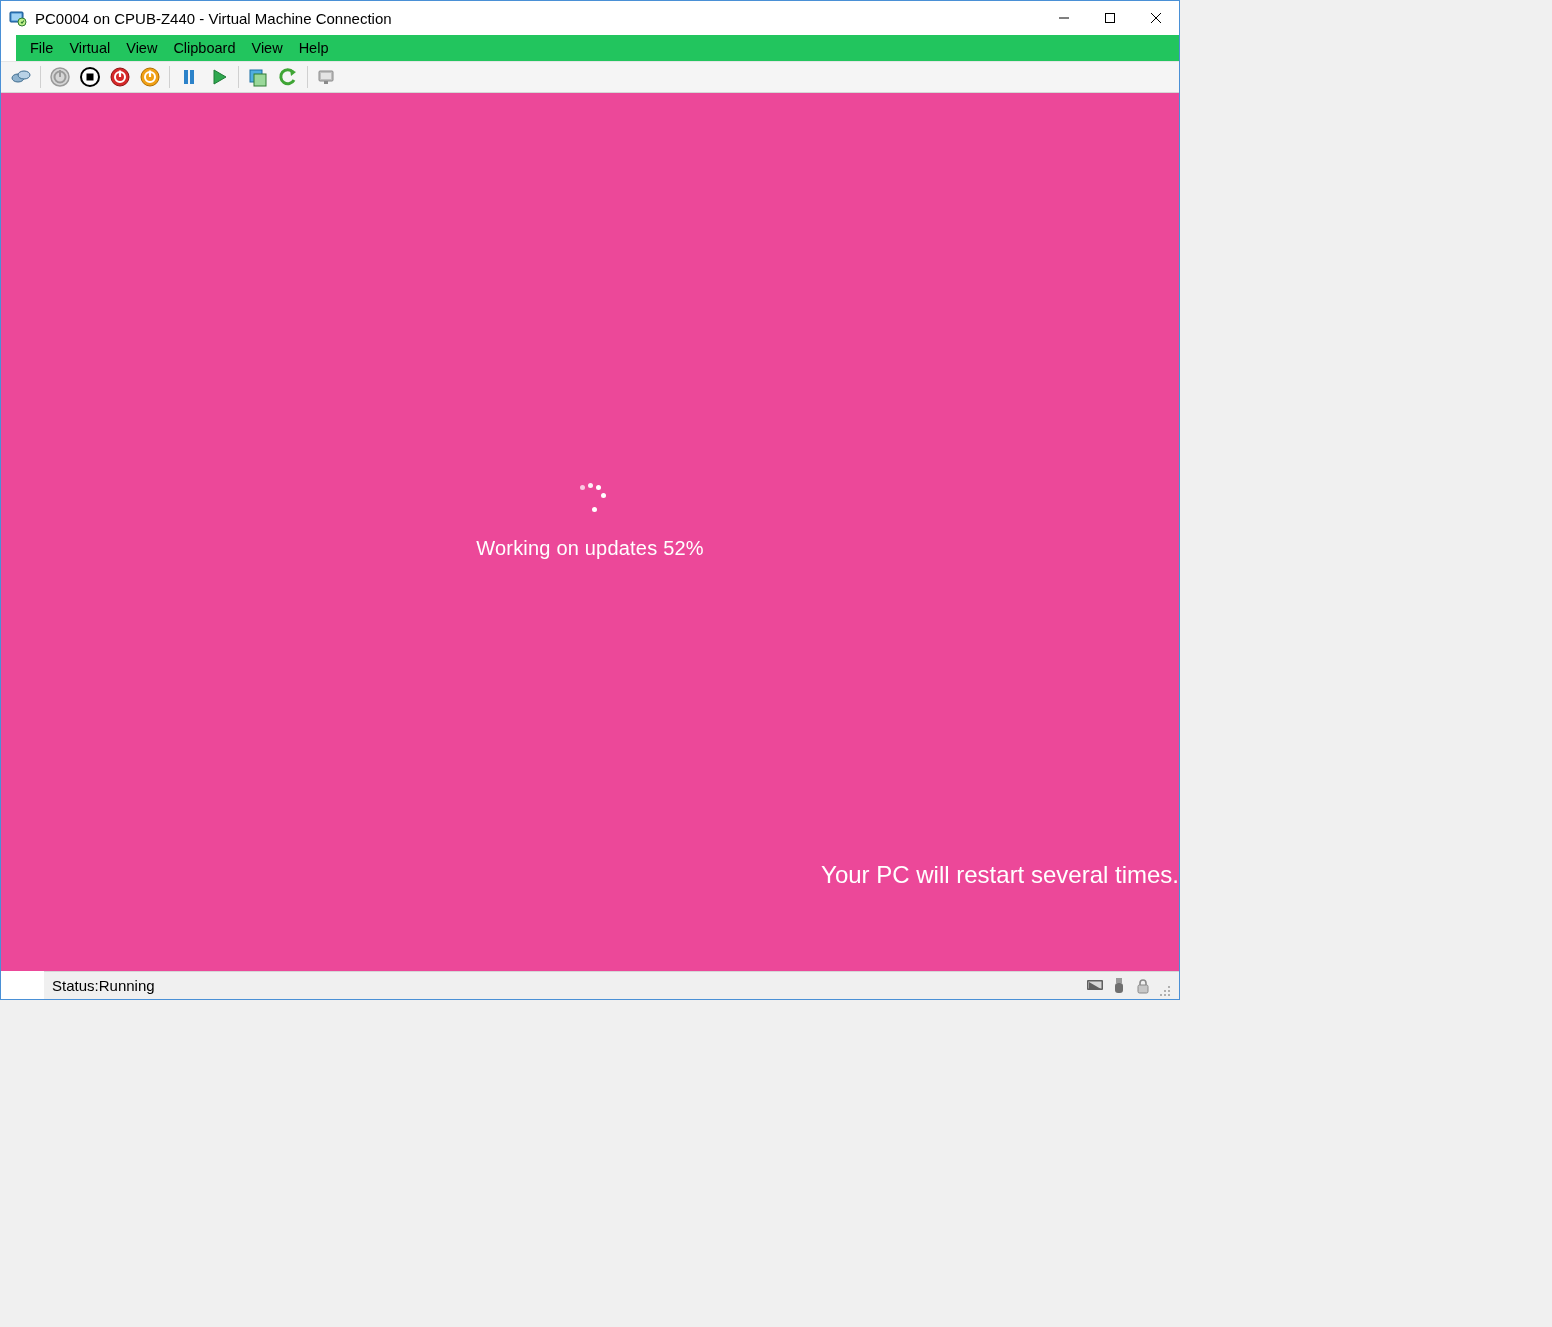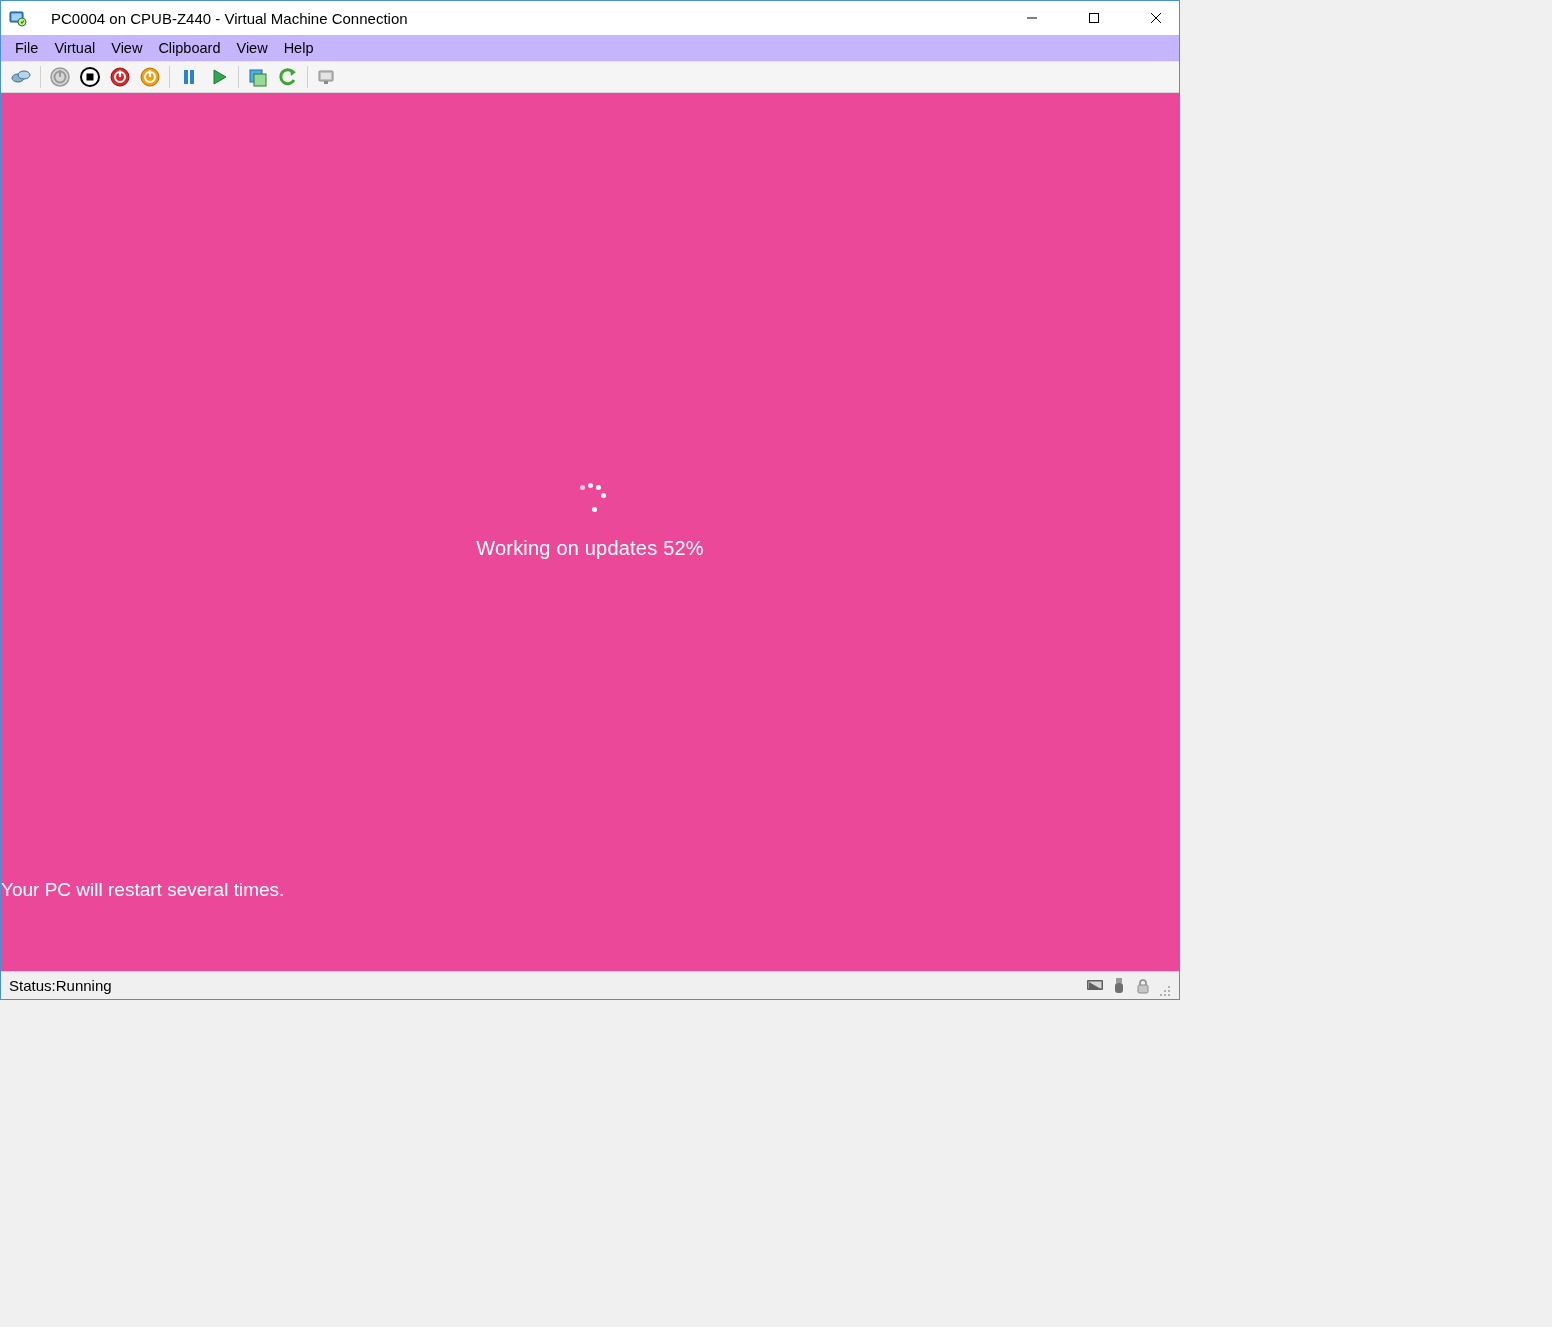--- a/index.html
+++ b/index.html
@@ -27,21 +27,20 @@
     }
     
     .titlebar {
       height: 34px;
       display: flex;
       align-items: center;
       padding: 0 0 0 8px;
       background: #ffffff;
       font-size: 15px;
       color: #000;
-      gap: 16px;
     }
     .titlebar .app-icon {
       width: 18px;
       height: 18px;
       margin-right: 8px;
       position: relative;
     }
     .titlebar .app-icon svg { width: 100%; height: 100%; }
     .titlebar .title-text { flex: 0 0 auto; }
     .titlebar .spacer { flex: 1; }
@@ -56,21 +55,22 @@
     .winctl svg { width: 12px; height: 12px; stroke: #000; stroke-width: 1; fill: none; }
 
     
     .menubar {
       height: 26px;
       display: flex;
       align-items: center;
       padding: 0 6px;
       font-size: 14.5px;
       color: #000;
-      background: #c4b5fd;
+      background: #22c55e;
+      margin-left: 15px;
     }
     .menubar .menu-item {
       padding: 2px 8px;
       cursor: pointer;
     }
 
     
     .toolbar {
       height: 32px;
       display: flex;
@@ -136,36 +136,37 @@
       top: 440px;
       width: 100%;
       text-align: center;
       font-size: 20px;
       line-height: 1.5;
       letter-spacing: 0.2px;
     }
     .update-line1 span { display: inline; }
     .restart-msg {
       position: absolute;
-      bottom: 70px;
+      bottom: 82px;
       width: 100%;
-      text-align: left;
-      font-size: 19px;
+      text-align: right;
+      font-size: 24px;
     }
 
     
     .statusbar {
       height: 28px;
       background: #f0f0f0;
       border-top: 1px solid #d6d6d6;
       display: flex;
       align-items: center;
       font-size: 15px;
       color: #000;
       padding: 0 8px;
+      margin-left: 43px;
     }
     .statusbar .status-text { flex: 0 0 auto; }
     .statusbar .spacer { flex: 1; }
     .status-icon {
       width: 20px;
       height: 20px;
       margin-left: 4px;
       display: flex;
       align-items: center;
       justify-content: center;

